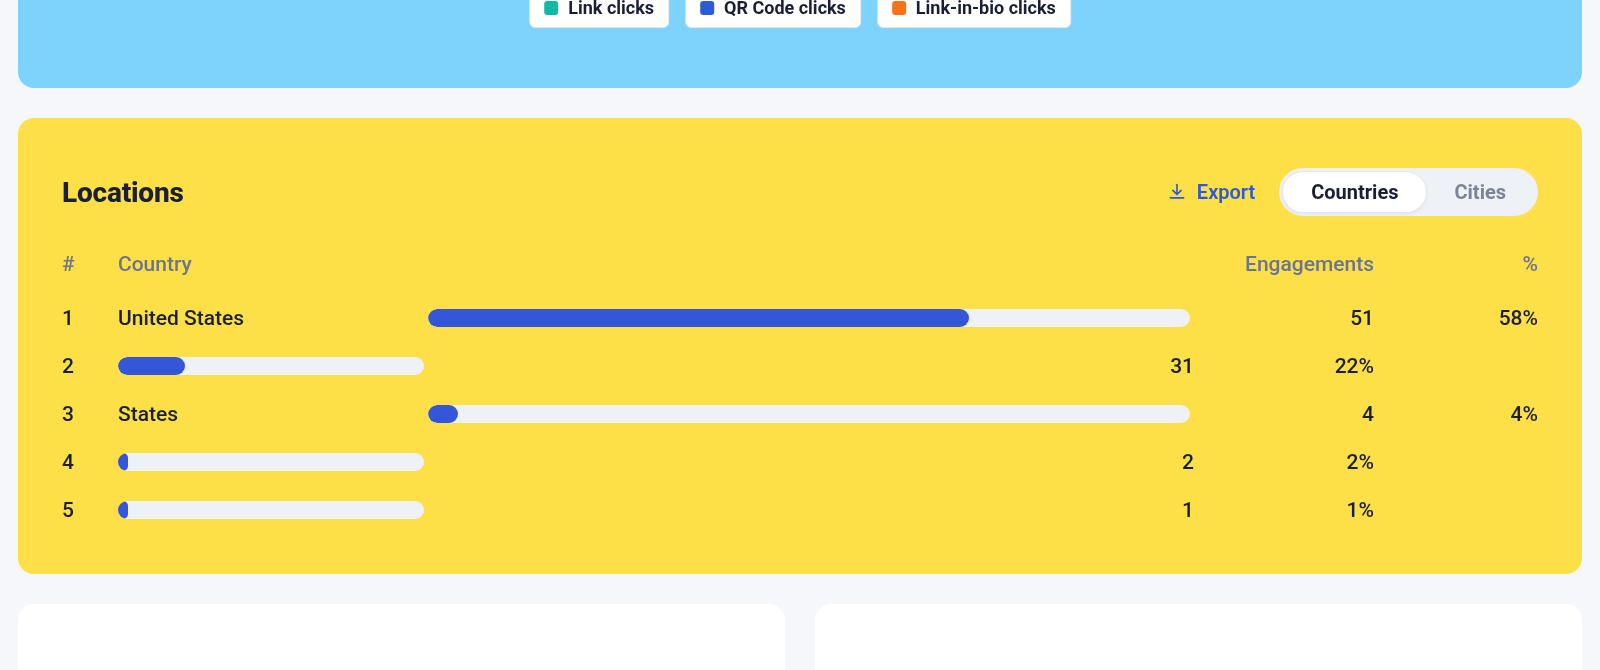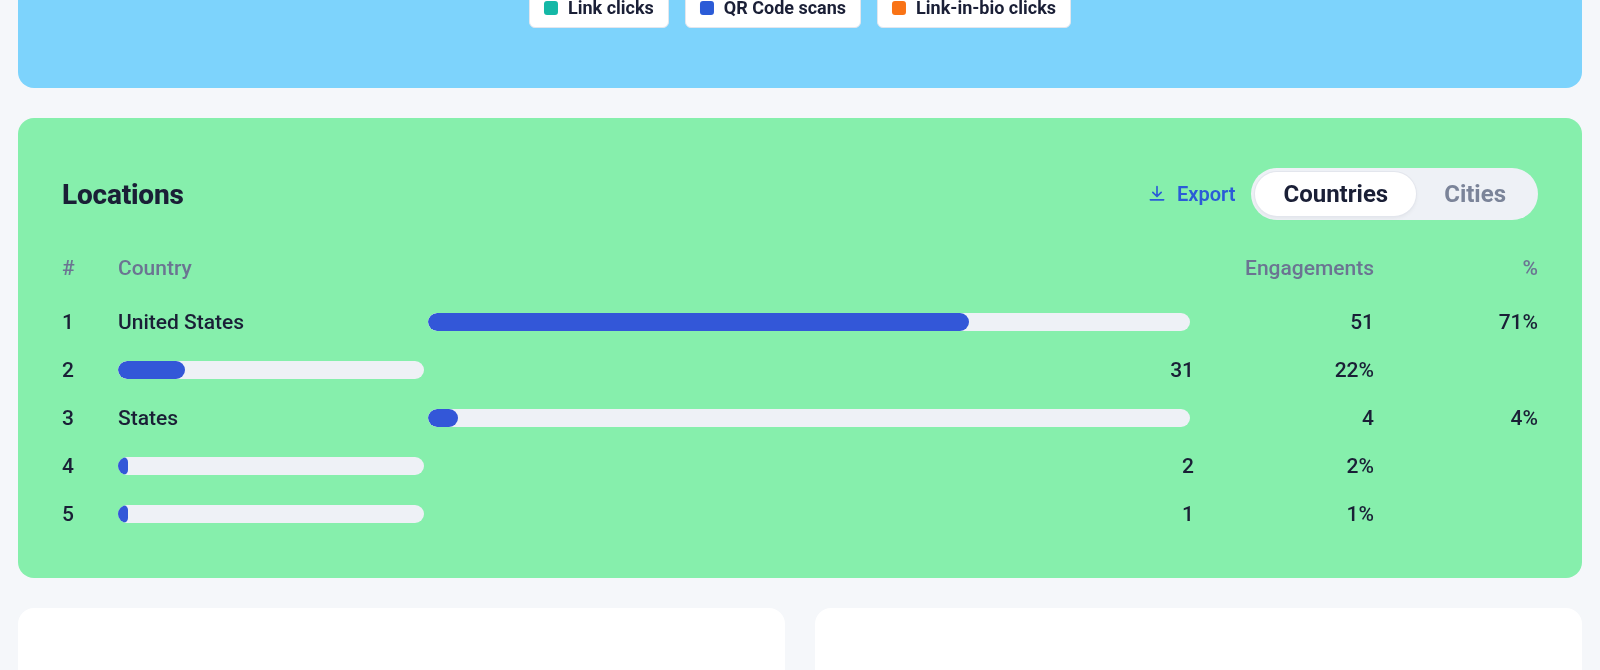--- a/index.html
+++ b/index.html
@@ -44,40 +44,40 @@
     }
     .legend-swatch {
       width: 14px; height: 14px; border-radius: 3px;
     }
     .sw-teal   { background:#14b8a6; }
     .sw-blue   { background:#2B5BD7; }
     .sw-orange { background:#f97316; }
 
     
     .locations-card {
-      background: #86efac;
+      background: #fde047;
       border-radius: 16px;
       margin: 0 18px;
       padding: 50px 44px 40px 44px;
     }
     .card-header {
       display: flex;
       align-items: center;
       justify-content: space-between;
     }
     .card-title {
       font-size: 28px;
       font-weight: 800;
       color: #1a1f36;
       letter-spacing: -0.2px;
     }
     .card-controls {
       display: flex;
       align-items: center;
-      gap: 16px;
+      gap: 24px;
     }
     .export-link {
       display: flex;
       align-items: center;
       gap: 10px;
       color: #2B5BD7;
       font-weight: 600;
       font-size: 20px;
       cursor: pointer;
     }
@@ -87,21 +87,21 @@
       display: flex;
       background: #eef1f6;
       border-radius: 999px;
       padding: 4px;
     }
     .segmented-btn {
       border: none;
       background: transparent;
       padding: 8px 28px;
       border-radius: 999px;
-      font-size: 24px;
+      font-size: 20px;
       font-weight: 700;
       color: #7b8499;
       cursor: pointer;
       font-family: inherit;
     }
     .segmented-btn.active {
       background: #ffffff;
       color: #1a1f36;
       box-shadow: 0 0 0 1px #e3e6ed, 0 2px 4px rgba(0,0,0,.06);
     }
@@ -160,21 +160,21 @@
 <body>
 
 <div class="top-card">
   <div class="legend-row">
     <div class="legend-chip">
       <span class="legend-swatch sw-teal"></span>
       <span>Link clicks</span>
     </div>
     <div class="legend-chip">
       <span class="legend-swatch sw-blue"></span>
-      <span>QR Code scans</span>
+      <span>QR Code clicks</span>
     </div>
     <div class="legend-chip">
       <span class="legend-swatch sw-orange"></span>
       <span>Link-in-bio clicks</span>
     </div>
   </div>
 </div>
 
 <div class="locations-card">
   <div class="card-header">
@@ -203,21 +203,21 @@
     </div>
 
     <div id="rows-container">
         <div class="loc-row">
           <div>1</div>
           <div>United States</div>
           <div class="bar-track">
             <div class="bar-fill" style="width: 71%;"></div>
           </div>
           <div class="col-eng">51</div>
-          <div class="col-pct">71%</div>
+          <div class="col-pct">58%</div>
         </div>
         <div class="loc-row">
           <div>2</div>
           <div class="bar-track">
             <div class="bar-fill" style="width: 22%;"></div>
           </div>
           <div class="col-eng">31</div>
           <div class="col-pct">22%</div>
         </div>
         <div class="loc-row">

